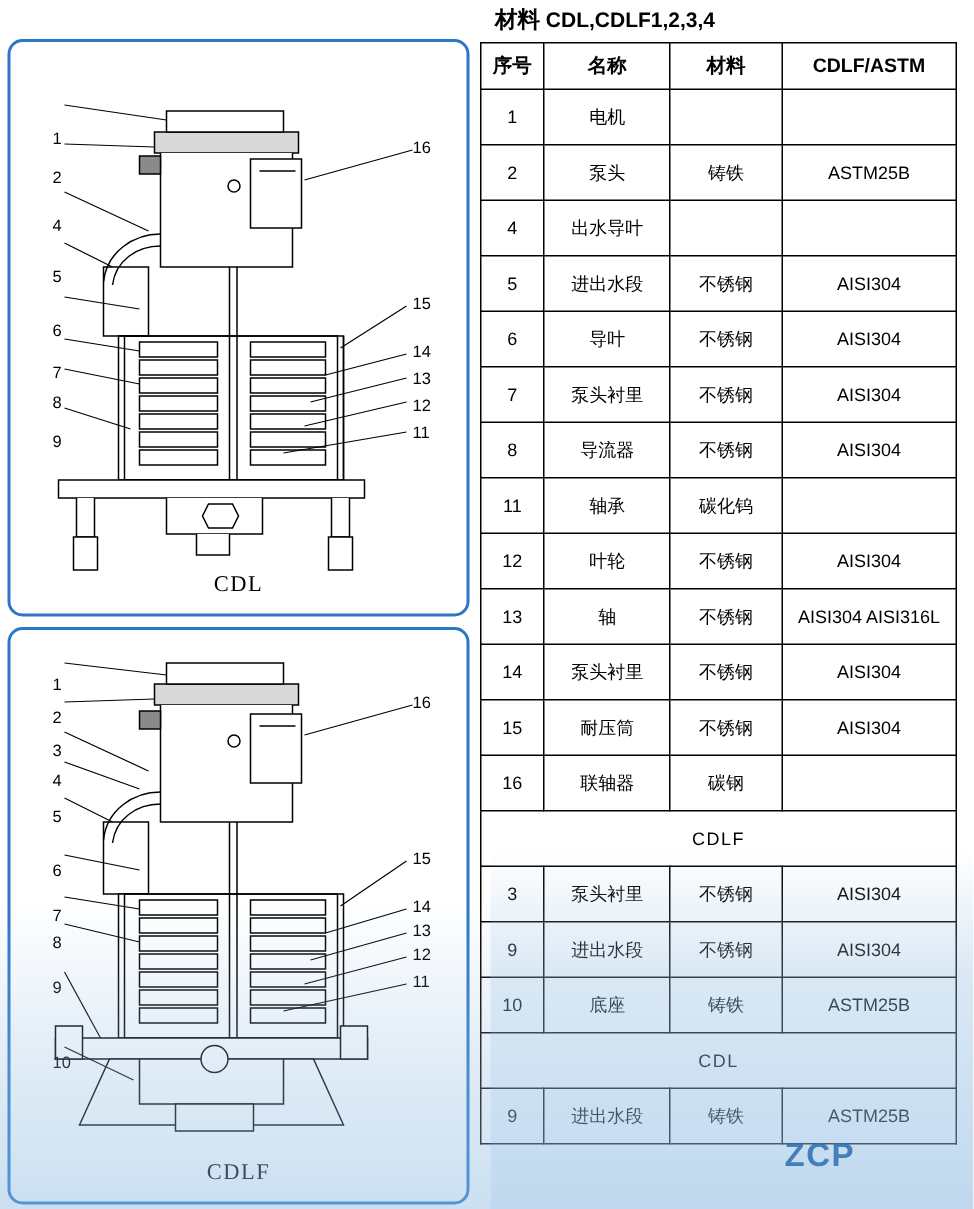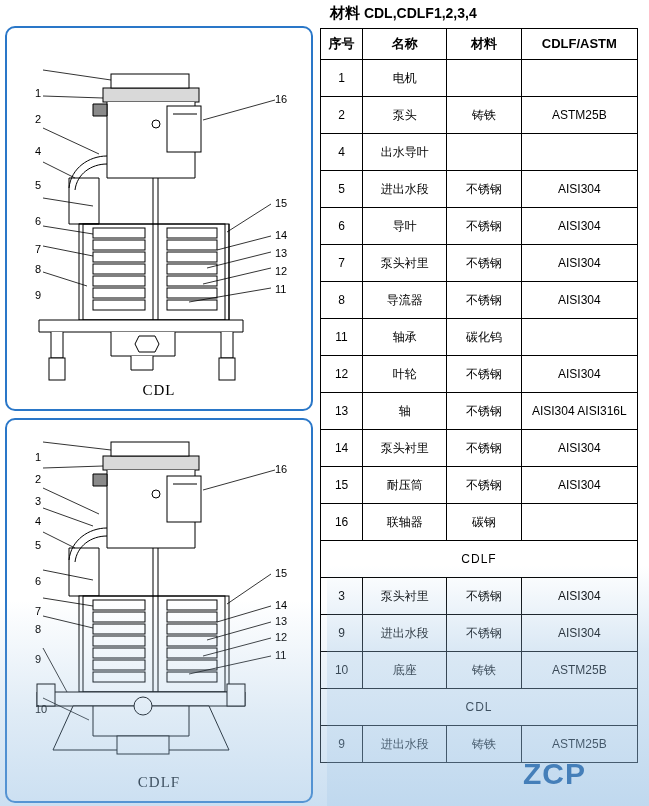--- a/index.html
+++ b/index.html
@@ -69,21 +69,21 @@
   col.c1{width:42px;}
   col.c2{width:84px;}
   col.c3{width:74px;}
   col.c4{width:116px;}
   td.group{font-size:15px;font-family:"Liberation Serif",serif;letter-spacing:1px;}
   .two-line{line-height:13px;}
 
   
   .wm{
     position:absolute;left:523px;top:757px;
-    font-size:30px;font-weight:bold;color:#2f6fb0;
+    font-size:22px;font-weight:bold;color:#2f6fb0;
     font-family:"Liberation Sans",sans-serif;
     opacity:.85;letter-spacing:1px;
   }
   .bluewash{
     position:absolute;left:327px;top:566px;width:322px;height:240px;
     background:linear-gradient(180deg,rgba(150,190,225,0) 0%,rgba(150,190,225,.35) 35%,rgba(140,185,225,.55) 100%);
     pointer-events:none;
   }
   .bluewash2{
     position:absolute;left:0px;top:600px;width:327px;height:206px;

